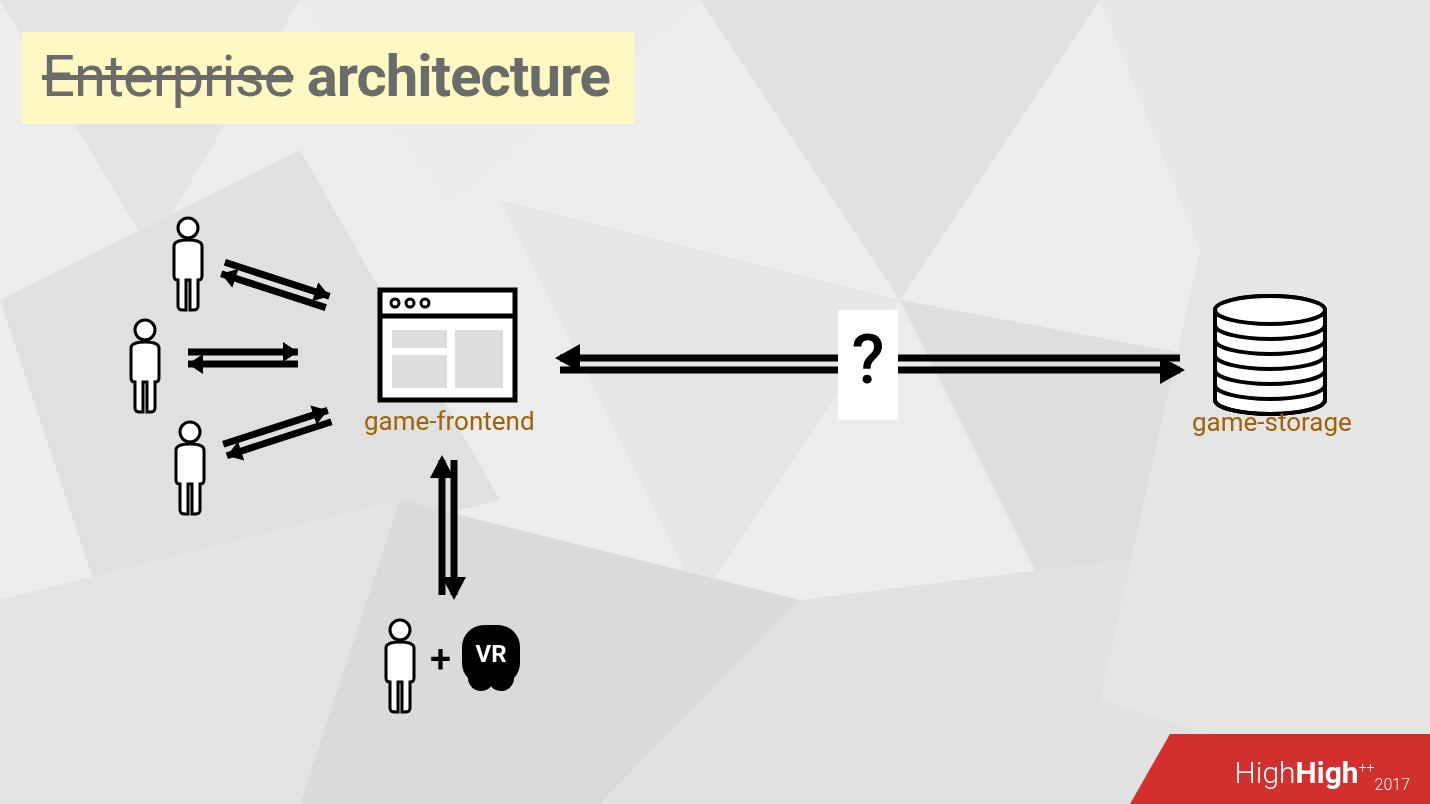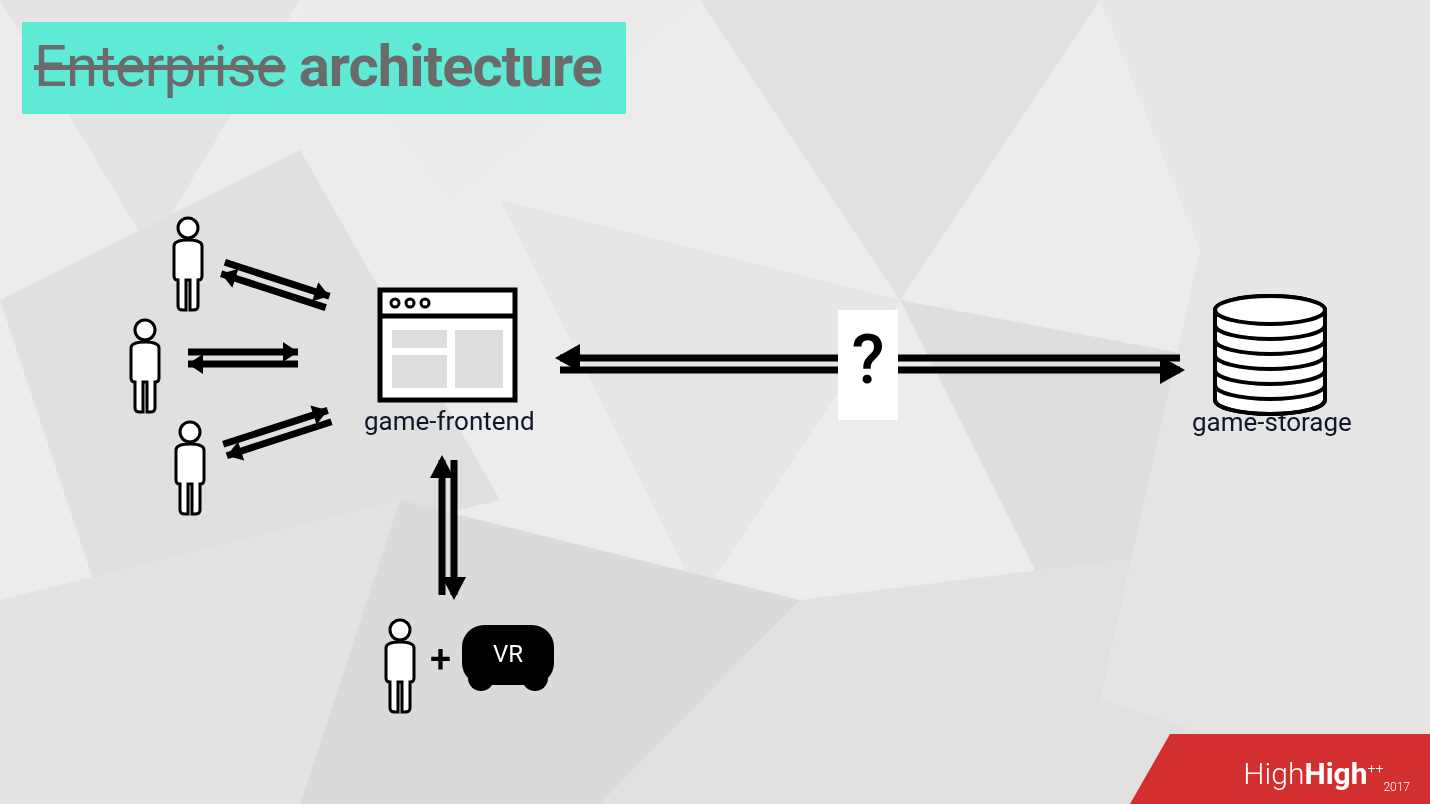--- a/index.html
+++ b/index.html
@@ -1,34 +1,34 @@
 <!DOCTYPE html>
 <html><head>
 <meta charset="utf-8">
 <style>
 html,body{margin:0;padding:0;width:1430px;height:804px;font-family:-apple-system,BlinkMacSystemFont,"Segoe UI",Roboto,Arial,sans-serif;overflow:hidden}
 body{position:relative;background:#e8e8e8}
 .poly-bg{position:absolute;inset:0;z-index:0}
-.title-box{position:absolute;left:22px;top:22px;background:#5eead4;padding:10px 24px 14px 12px;z-index:2}
+.title-box{position:absolute;left:22px;top:32px;background:#fef9c3;padding:10px 24px 14px 20px;z-index:2}
 .title-strike{font-size:58px;font-weight:400;color:#6b6b6b;text-decoration:line-through;letter-spacing:-1px}
 .title-main{font-size:58px;font-weight:700;color:#6b6b6b;letter-spacing:-1px}
 .canvas{position:absolute;inset:0;z-index:1}
-.label{position:absolute;font-size:26px;color:#0f172a;z-index:3}
+.label{position:absolute;font-size:26px;color:#a16207;z-index:3}
 .qmark{position:absolute;left:838px;top:310px;width:60px;height:110px;background:#fff;font-size:68px;font-weight:500;text-align:center;line-height:100px;z-index:3;color:#000}
 .plus{position:absolute;left:430px;top:637px;font-size:38px;font-weight:500;color:#000;z-index:3}
-.vr-badge{position:absolute;left:462px;top:625px;width:92px;height:60px;background:#000;border-radius:22px;z-index:3;color:#fff;font-weight:400;font-size:24px;text-align:center;line-height:58px}
+.vr-badge{position:absolute;left:462px;top:625px;width:58px;height:60px;background:#000;border-radius:22px;z-index:3;color:#fff;font-weight:700;font-size:24px;text-align:center;line-height:58px}
 .vr-badge::before,.vr-badge::after{content:"";position:absolute;bottom:-6px;width:26px;height:26px;background:#000;border-radius:50%}
 .vr-badge::before{left:6px}
 .vr-badge::after{right:6px}
 .logo-badge{position:absolute;right:0;bottom:0;z-index:4}
 .logo-bg{fill:#d32f2f}
 .logo-text{position:absolute;right:20px;bottom:10px;color:#fff;font-size:30px;z-index:5;font-weight:300}
 .logo-text b{font-weight:700}
 .logo-plus{font-size:14px;vertical-align:super}
-.logo-sub{font-size:12px;vertical-align:sub}
+.logo-sub{font-size:16px;vertical-align:sub}
 .person{stroke:#000;stroke-width:3;fill:#fff}
 .browser{stroke:#000;stroke-width:5;fill:#fff}
 .db{stroke:#000;stroke-width:4;fill:#fff}
 .arrow{stroke:#000;stroke-width:7;fill:#000}
 </style>
 </head>
 <body>
 
 <svg class="poly-bg" width="1430" height="804">
   <rect width="1430" height="804" fill="#ececec"></rect>

